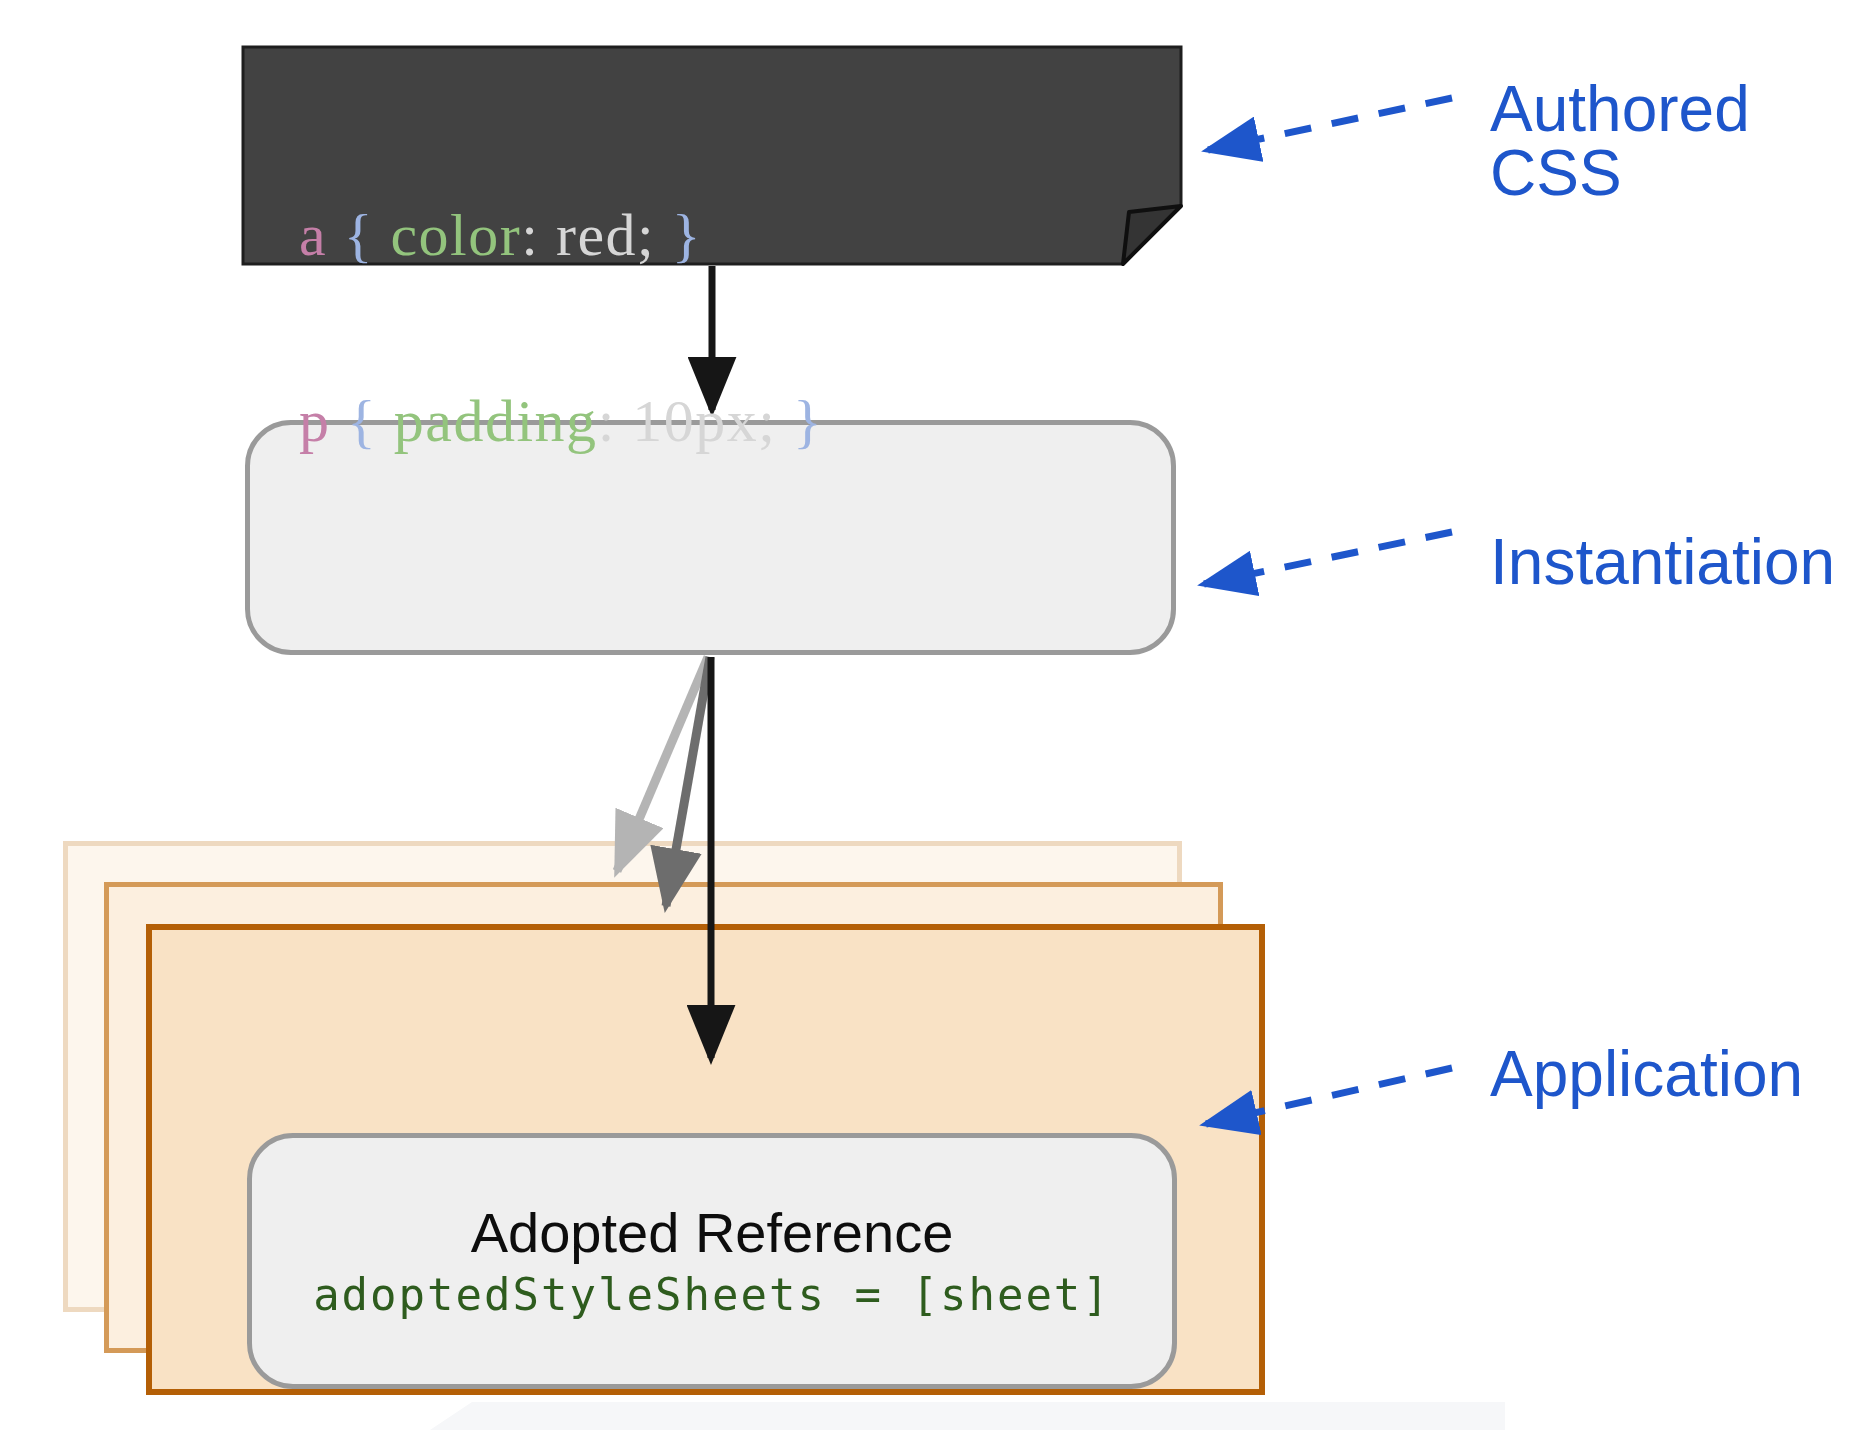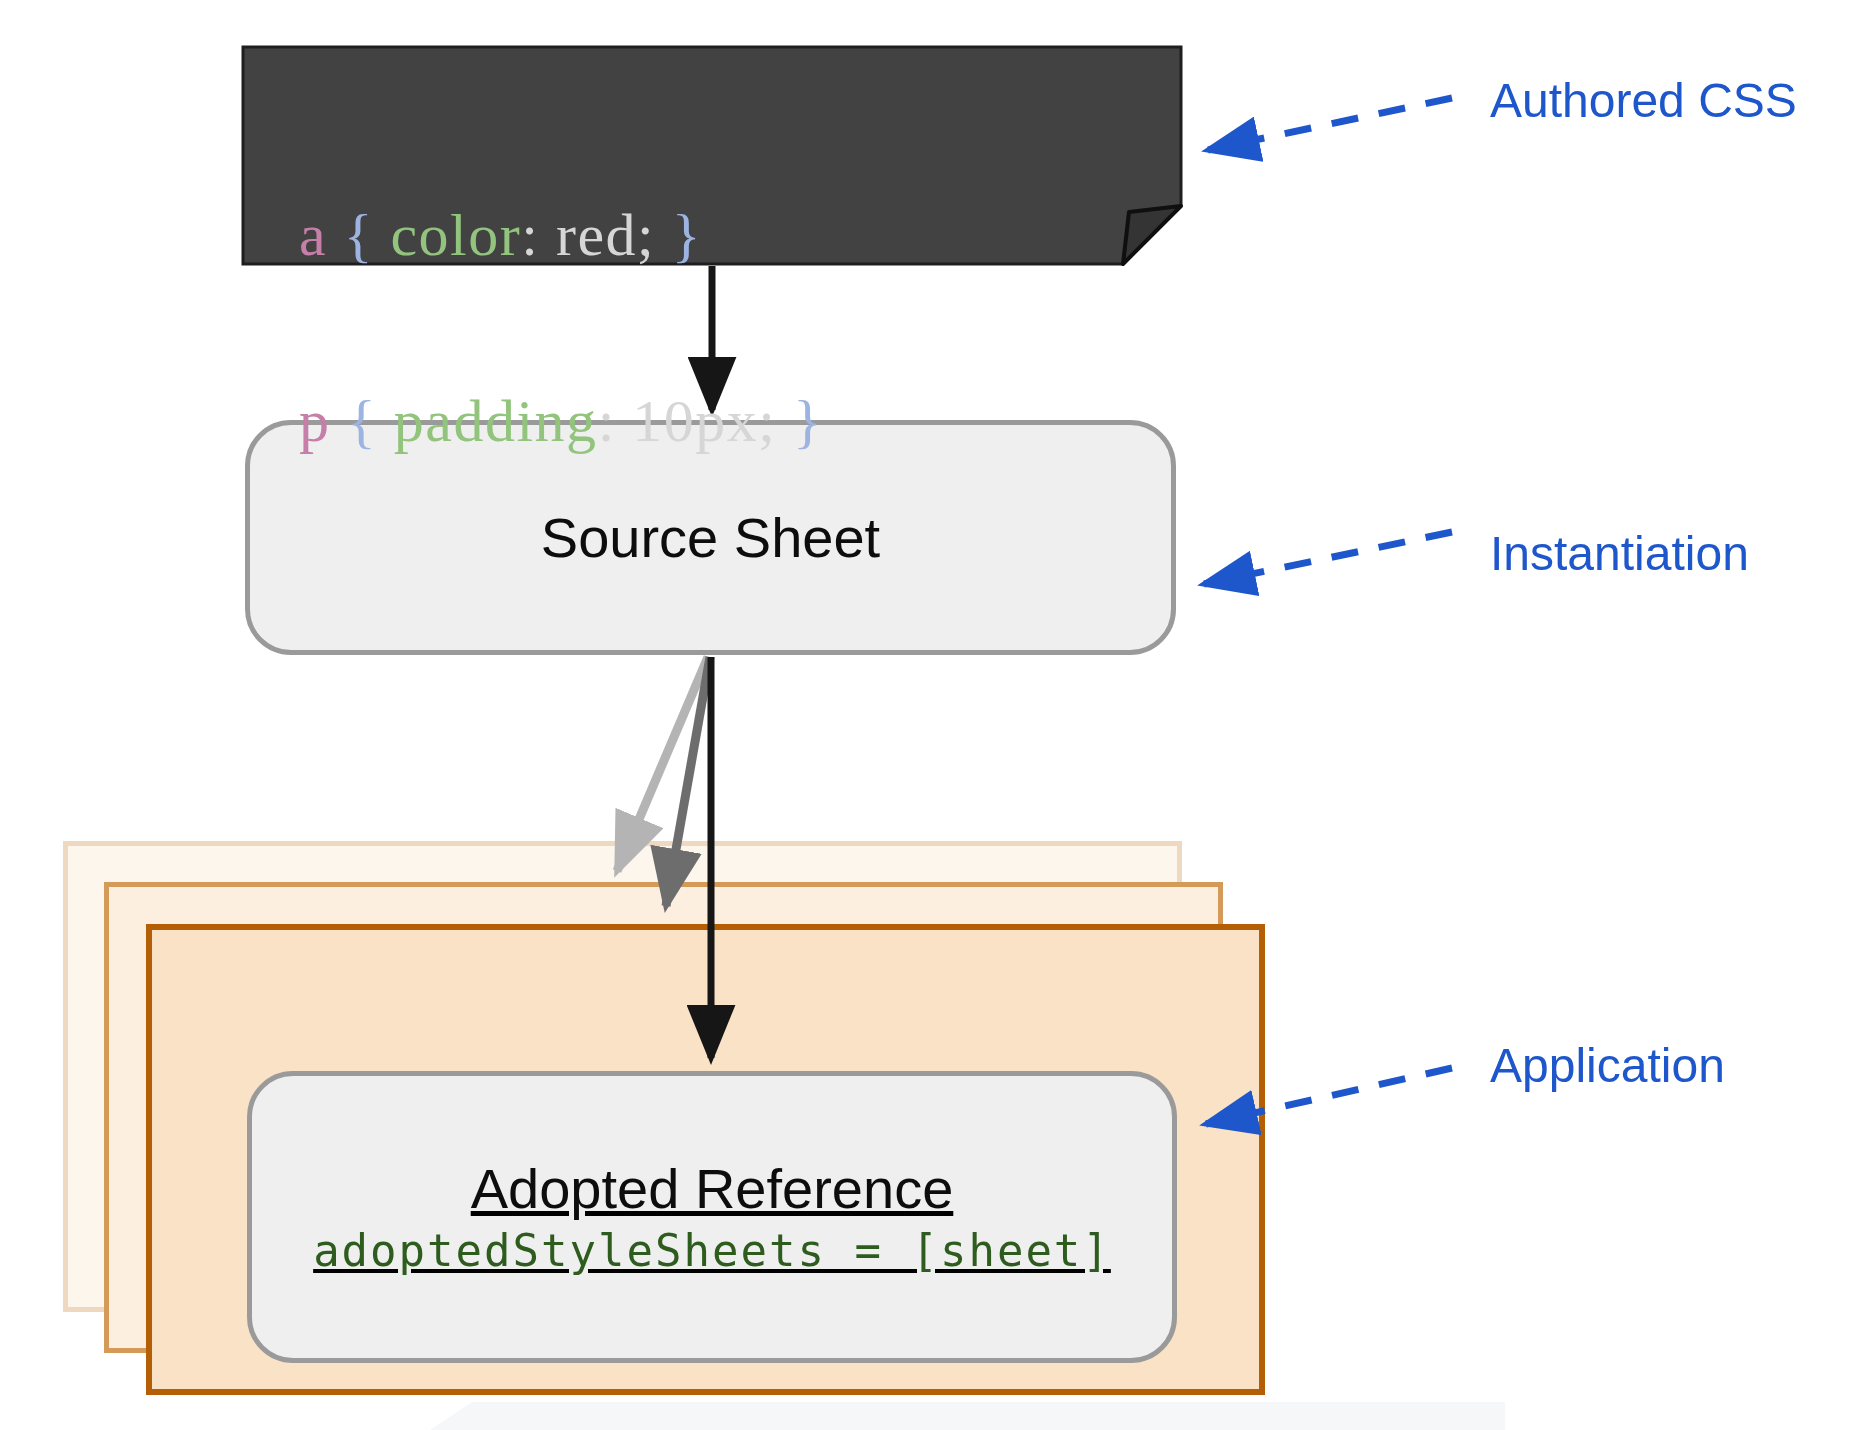--- a/index.html
+++ b/index.html
@@ -11,37 +11,37 @@
   .stack.back {left:63px; top:841px;border:5px solid #eed9c0;background:#fdf6ed;}
   .stack.mid  {left:104px;top:882px;border:5px solid #d49a58;background:#fcefdf;}
   .stack.front{left:146px;top:924px;border:6px solid #b45f06;background:#f9e2c5;}
   .sr-label{position:absolute;left:176px;top:938px;font-size:48px;color:#b45f06;z-index:2;}
 
   
   .node{position:absolute;box-sizing:border-box;border:5px solid #9a9a9a;border-radius:46px;
         background:#efefef;display:flex;flex-direction:column;align-items:center;
         justify-content:center;gap:12px;z-index:2;}
   .node.src    {left:245px;top:420px;width:931px;height:235px;}
-  .node.adopted{left:247px;top:1071px;width:930px;height:292px;text-decoration:underline;}
+  .node.adopted{left:247px;top:1133px;width:930px;height:256px;}
   .node-title{font-size:56px;color:#0d0d0d;line-height:1;}
   .node-code{font-family:"DejaVu Sans Mono",monospace;font-size:44px;letter-spacing:2px;
              color:#2e5c1e;line-height:1;white-space:pre;}
 
   
   .codebox-text{position:absolute;left:299px;top:80px;z-index:4;
                 font-family:Liberation Serif, serif;font-size:60px;letter-spacing:1.5px;
                 line-height:62px;white-space:pre;}
   .tk-sel {color:#c57fa8;}
   .tk-br  {color:#9db4e2;}
   .tk-prop{color:#93c47d;}
   .tk-pun {color:#d6d6d6;}
   .tk-val {color:#d6d6d6;}
 
   
-  .blabel{position:absolute;font-size:48px;color:#1e56cb;z-index:4;line-height:1;}
+  .blabel{position:absolute;font-size:64px;color:#1e56cb;z-index:4;line-height:1;}
   .blabel.authored   {left:1490px;top:77px;}
   .blabel.instantiate{left:1490px;top:530px;}
   .blabel.application{left:1490px;top:1042px;}
 
   
   .overlay{position:absolute;left:0;top:0;width:1874px;height:1430px;z-index:3;pointer-events:none;}
 
   
   .ghost{position:absolute;left:430px;top:1402px;width:1075px;height:28px;background:#f6f7f9;
          clip-path:polygon(0 100%,42px 0,100% 0,100% 100%);z-index:1;}
@@ -51,21 +51,20 @@
 
 <div id="canvas">
 
   <div class="stack back"></div>
   <div class="stack mid"></div>
   <div class="stack front"></div>
 
   <div class="ghost"></div>
 
   <div class="node src">
-    <div class="node-title">Source Sheet</div>
   </div>
 
   <div class="node adopted">
     <div class="node-title">Adopted Reference</div>
     <div class="node-code">adoptedStyleSheets = [sheet]</div>
   </div>
 
   <svg class="overlay" viewBox="0 0 1874 1430">
     <defs>
       <marker id="hb" markerWidth="8.6" markerHeight="7" refX="7.6" refY="3.5" orient="auto" markerUnits="strokeWidth">

